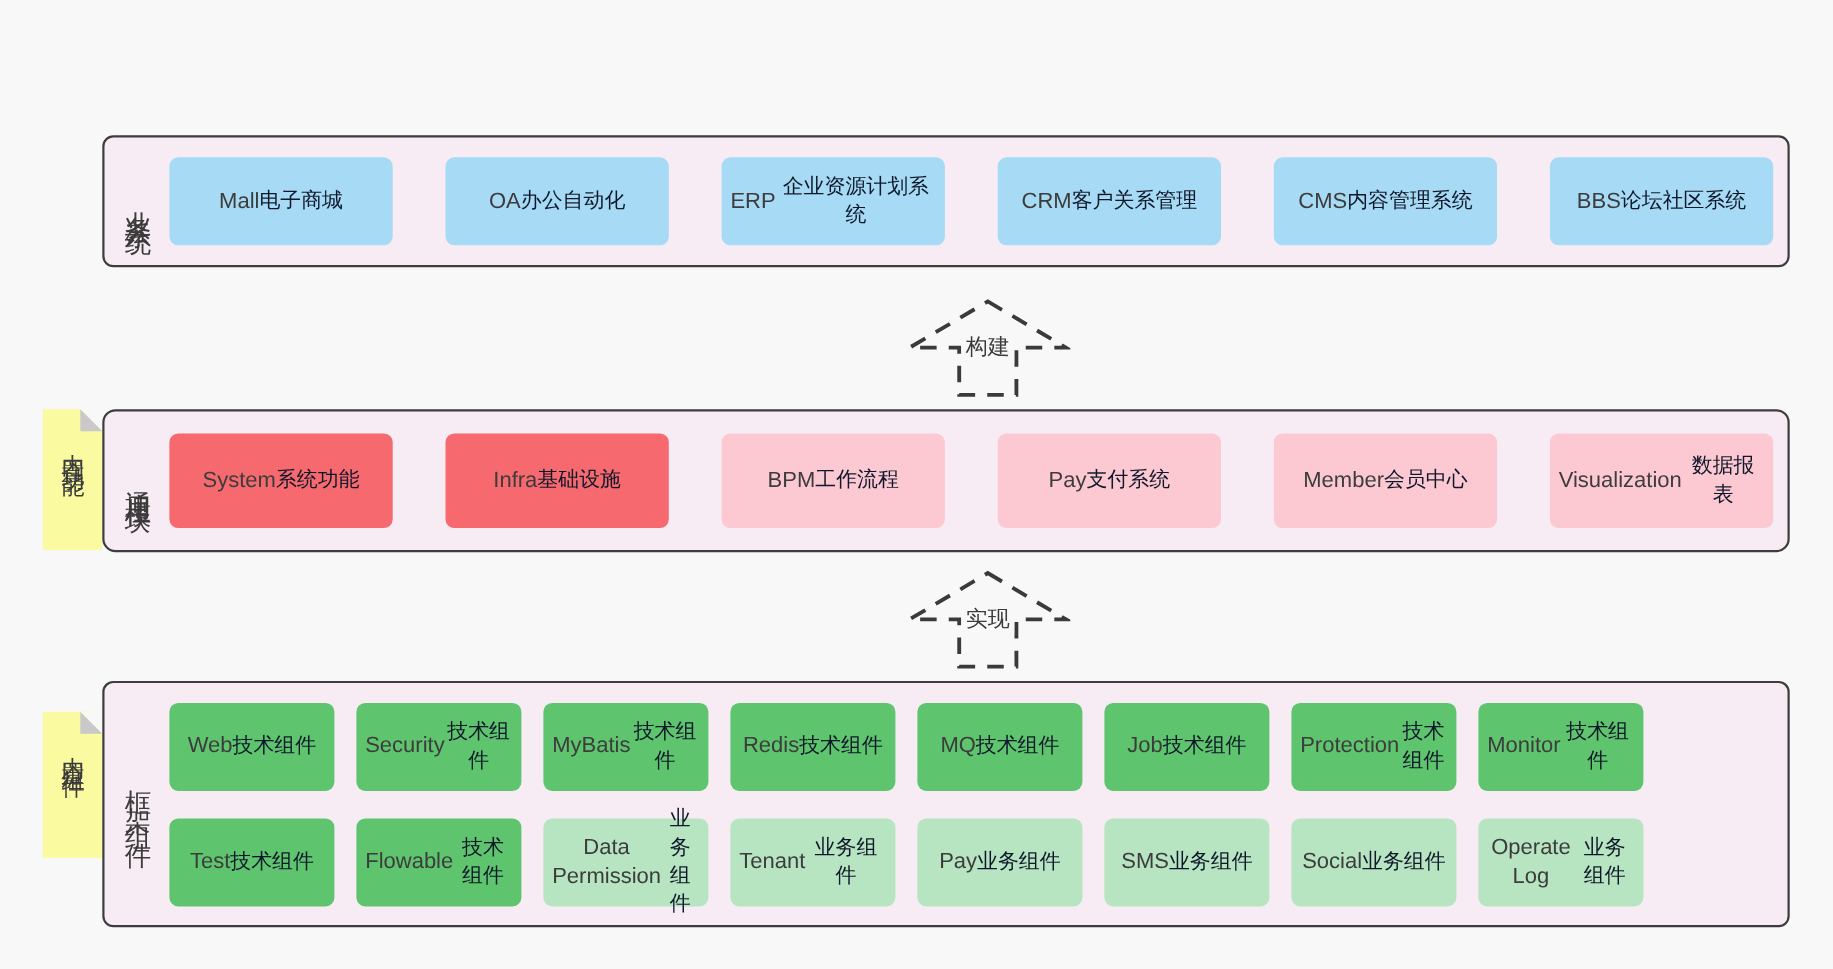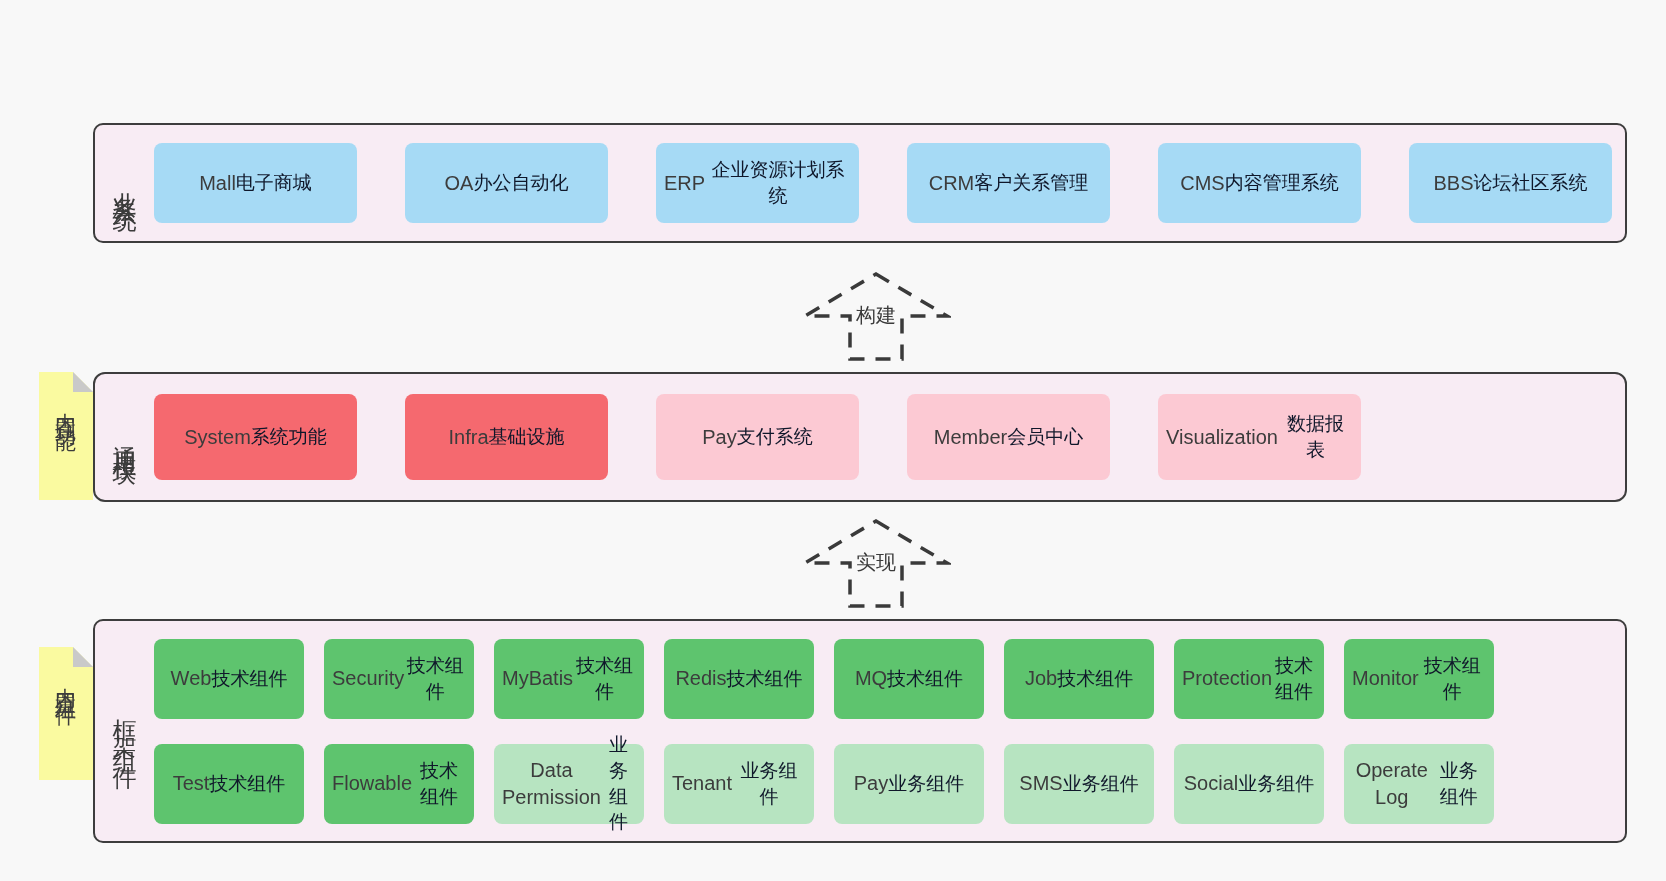--- a/index.html
+++ b/index.html
@@ -58,21 +58,21 @@
   }
   .sticky::after{
     content:"";position:absolute;top:0;right:0;width:0;height:0;
     border-bottom:20px solid var(--fold-gray,#c9c9c9);border-right:20px solid transparent;
   }
   .sticky-text{
     writing-mode:vertical-rl;text-orientation:upright;
     font-size:21px;line-height:1;letter-spacing:6px;color:var(--text,#3b3b3b);
   }
   
-  .arrow{position:absolute;width:150px;height:92px;left:801px;}
+  .arrow{position:absolute;width:150px;height:92px;left:823px;}
   #arrow-build{top:270px;}
   #arrow-implement{top:517px;}
   .arrow svg{display:block;width:150px;height:92px;}
   .arrow-label{
     position:absolute;top:31px;left:50%;transform:translateX(-50%);
     background:var(--page-bg,#f8f8f8);padding:1px 4px;
     font-size:20px;color:var(--text,#3b3b3b);white-space:nowrap;
   }
 </style>
 </head>
@@ -127,20 +127,24 @@
   <div class="boxes cols6">
     <div class="box c-red">
       <div class="box-title">System</div>
       <div class="box-sub">系统功能</div>
     </div>
     <div class="box c-red">
       <div class="box-title">Infra</div>
       <div class="box-sub">基础设施</div>
     </div>
     <div class="box c-pink">
+      <div class="box-title">BPM</div>
+      <div class="box-sub">工作流程</div>
+    </div>
+    <div class="box c-pink">
       <div class="box-title">Pay</div>
       <div class="box-sub">支付系统</div>
     </div>
     <div class="box c-pink">
       <div class="box-title">Member</div>
       <div class="box-sub">会员中心</div>
     </div>
     <div class="box c-pink">
       <div class="box-title">Visualization</div>
       <div class="box-sub">数据报表</div>

